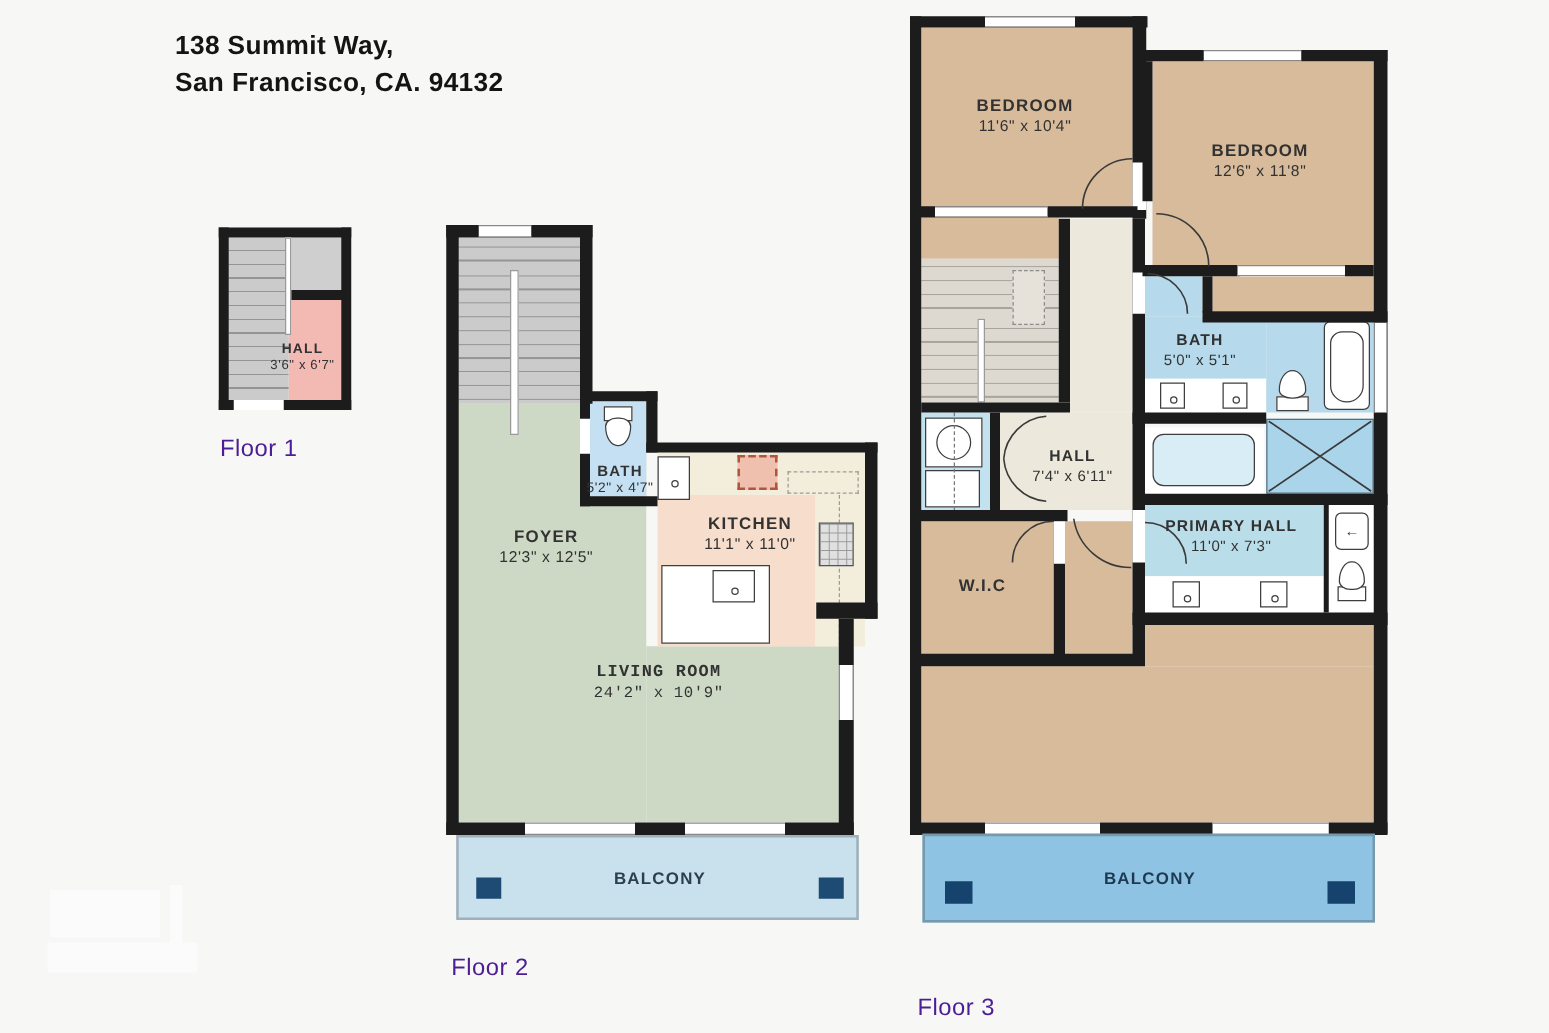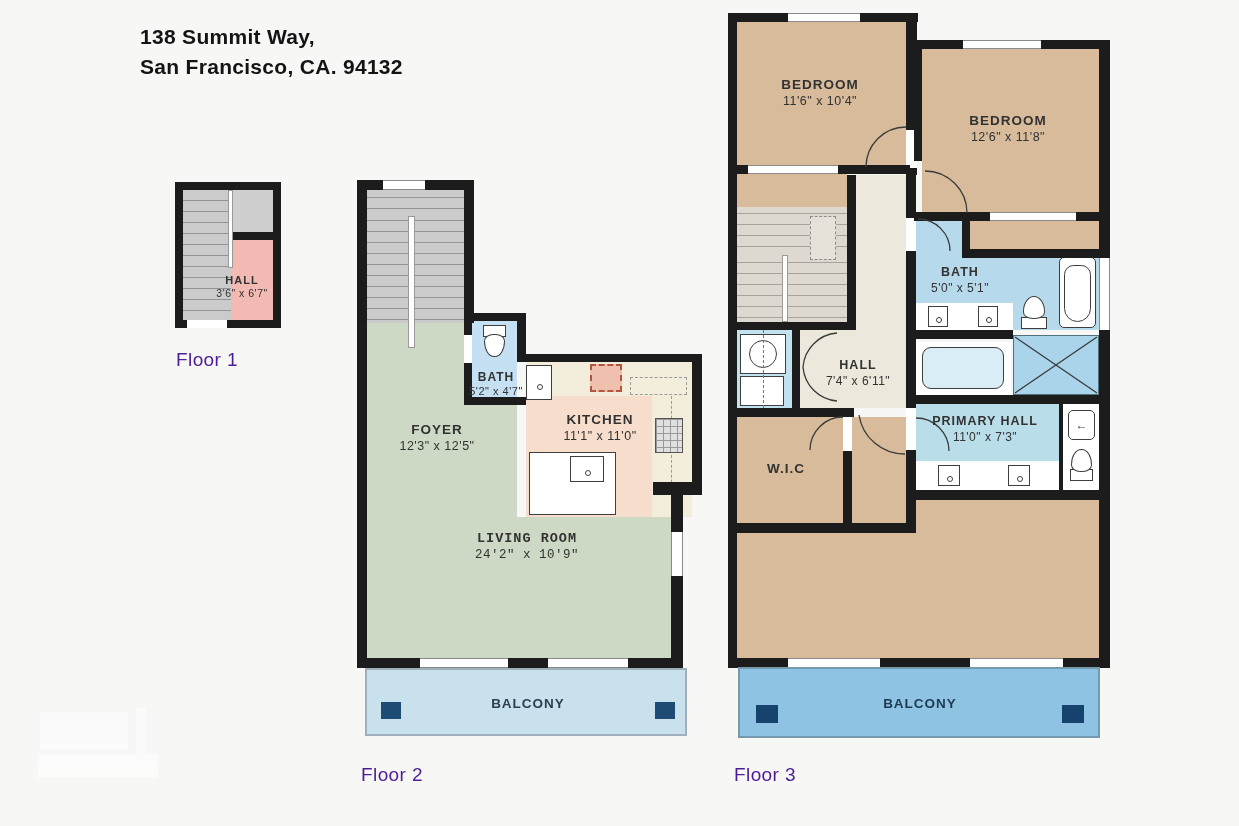--- a/index.html
+++ b/index.html
@@ -297,13 +297,13 @@
     <div class="dm">7'4" x 6'11"</div>
   </div>
   <div class="lbl mid" style="left:257px;top:416px;">
     <div class="nm">PRIMARY HALL</div>
     <div class="dm">11'0" x 7'3"</div>
   </div>
   <div class="lbl" style="left:58px;top:455px;">
     <div class="nm">W.I.C</div>
   </div>
 </div>
-<div class="caption" style="left:734px;top:764px;text-align:center;">Floor 3</div>
+<div class="caption" style="left:734px;top:796px;text-align:center;">Floor 3</div>
 
 </body></html>

